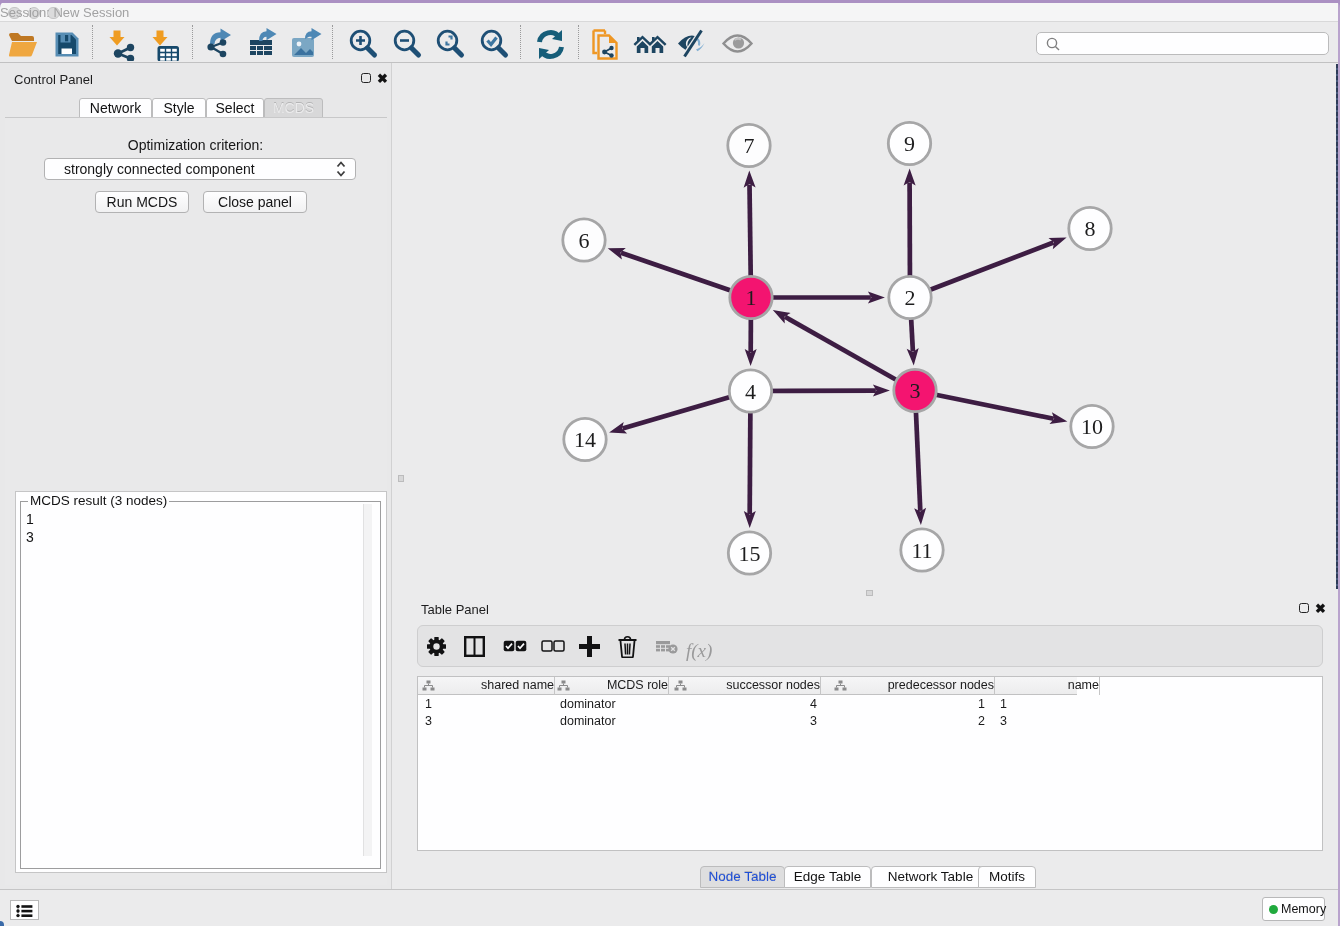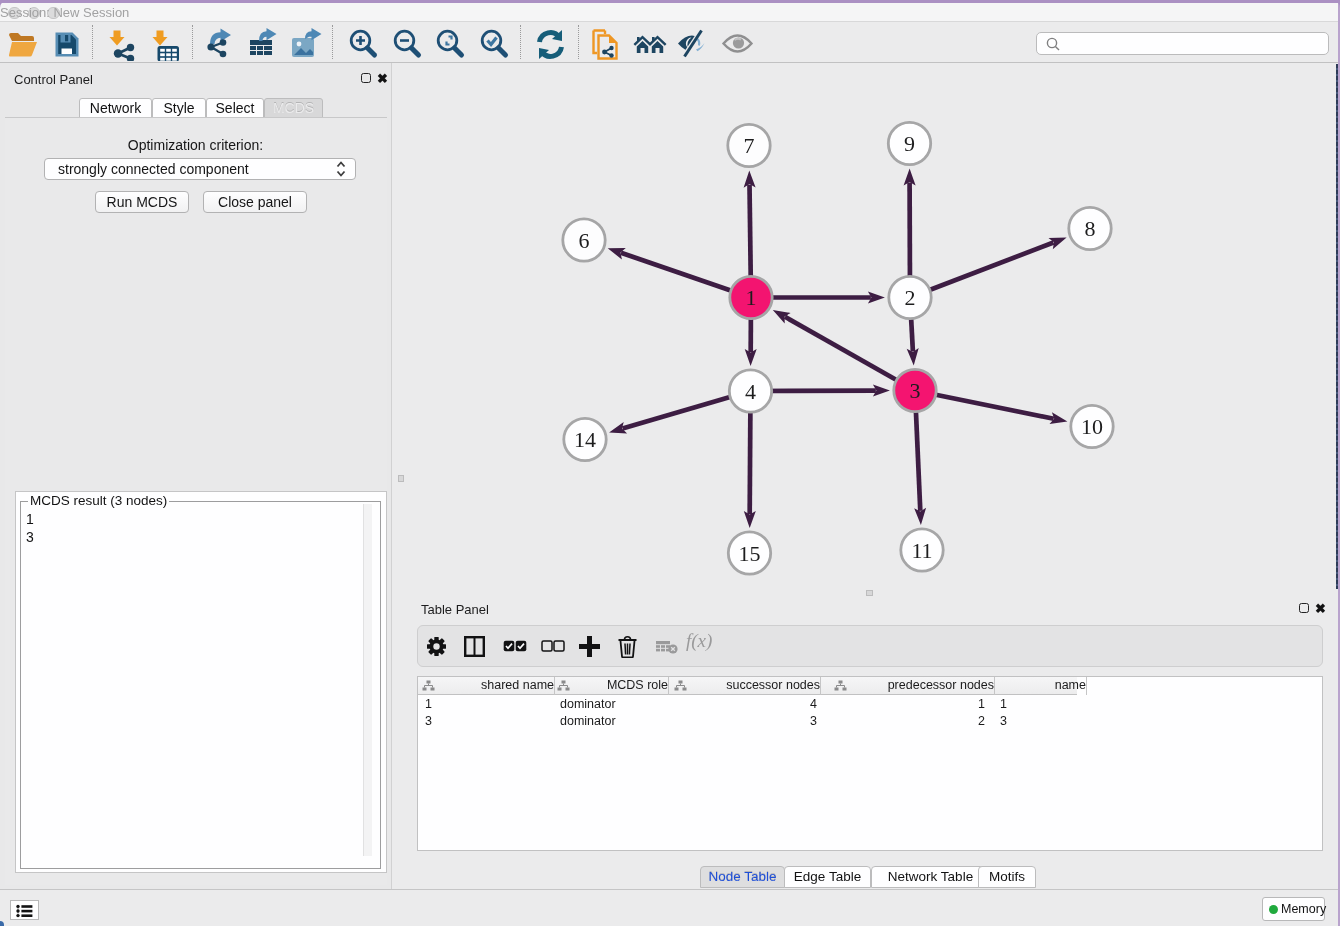--- a/index.html
+++ b/index.html
@@ -16,21 +16,21 @@
 .search{position:absolute;left:1036px;top:10px;width:293px;height:23px;background:#fff;border:1px solid #bcbcbc;border-radius:5px}
 
 .cpanel{position:absolute;left:0;top:63px;width:392px;height:826px;background:#e9e9e9;border-right:1px solid #d2d2d2}
 .cphead{position:absolute;left:14px;top:9px;font-size:13px;color:#1c1c1c}
 .floatbtn{position:absolute;width:10px;height:10px;border:1.5px solid #222;border-radius:2.5px;background:transparent}
 .xbtn{position:absolute;font-size:13px;font-weight:bold;color:#111;line-height:11px}
 .tab{position:absolute;top:35px;height:20px;background:#fff;border:1px solid #bdbdbd;font-size:14px;color:#111;text-align:center;line-height:19px;border-radius:3px 3px 0 0}
 .tabsel{background:#d9d9d9;color:#ececec;text-shadow:0 -1px 0 #b5b5b5;border-radius:3px;height:23px}
 .cpbody{position:absolute;left:5px;top:54px;width:382px;height:768px;background:#eaeaea;border-top:1px solid #c9c9c9}
 .optlabel{position:absolute;left:0;top:74px;width:100%;text-align:center;font-size:14px;color:#141414}
-.select{position:absolute;left:44px;top:95px;width:312px;height:22px;background:#fff;border:1px solid #b3b3b3;border-radius:4px;font-size:14px;color:#141414;line-height:20px;padding-left:13px}
+.select{position:absolute;left:44px;top:95px;width:312px;height:22px;background:#fff;border:1px solid #b3b3b3;border-radius:4px;font-size:14px;color:#141414;line-height:20px;padding-left:19px}
 .btn{position:absolute;top:128px;height:22px;background:linear-gradient(#ffffff,#f2f2f2);border:1px solid #b3b3b3;border-radius:4px;font-size:14px;color:#141414;text-align:center;line-height:20px}
 .resultbox{position:absolute;left:15px;top:428px;width:372px;height:382px;background:#fff;border:1px solid #c6c6c6}
 .fieldset{position:absolute;left:4px;top:9px;right:5px;bottom:3px;border:1px solid #9d9d9d}
 .legend{position:absolute;left:7px;top:-9px;background:#fff;padding:0 2px;font-size:13.5px;color:#111}
 .resscroll{position:absolute;right:8px;top:2px;width:9px;height:352px;background:#f4f4f4;border-left:1px solid #e2e2e2}
 
 .netframe{position:absolute;left:404px;top:64px;width:933px;height:525px;border:1px solid #9a9a9a;border-bottom:1px solid #b5b5b5;border-right:none}
 .nettitle{position:absolute;left:0;top:0;width:100%;height:22px;background:linear-gradient(#fafafa,#d6d6d6);border-bottom:1px solid #9c9c9c}
 .nettext{position:absolute;top:4px;width:100%;text-align:center;font-size:13px;color:#1a1a1a}
 .mac{position:absolute;top:4px;width:13px;height:13px;border-radius:50%}
@@ -323,29 +323,29 @@
             <rect x="0" y="4.2" width="4" height="2.6"></rect>
             <rect x="5" y="4.2" width="4" height="2.6"></rect>
             <rect x="10" y="4.2" width="4" height="2.6"></rect>
             <rect x="0" y="7.8" width="4" height="2.6"></rect>
             <rect x="5" y="7.8" width="4" height="2.6"></rect>
             <rect x="10" y="7.8" width="4" height="2.6"></rect>
           </g>
           <circle cx="17" cy="8" r="4.6" fill="#9a9a9a"></circle>
           <path d="M15.2 6.2 L18.8 9.8 M18.8 6.2 L15.2 9.8" stroke="#e4e4e4" stroke-width="1.3"></path>
         </svg>
-      <div style="position:absolute;left:268px;top:4px;font-family:'Liberation Serif',serif;font-style:italic;font-size:19px;color:#9a9a9a">f(x)</div>
+      <div style="position:absolute;left:268px;top:14px;font-family:'Liberation Serif',serif;font-style:italic;font-size:19px;color:#9a9a9a">f(x)</div>
     </div>
     <div class="ttable">
       <div class="thead">
         <div class="thcell" style="left:0;width:137px">shared name</div>
         <div class="thcell" style="left:137px;width:114px">MCDS role</div>
         <div class="thcell" style="left:251px;width:152px">successor nodes</div>
         <div class="thcell" style="left:403px;width:174px">predecessor nodes</div>
-        <div class="thcell" style="left:587px;width:82px">name</div>
+        <div class="thcell" style="left:600px;width:82px">name</div>
         <svg class="treeicon" style="left:4px" width="13" height="11" viewBox="0 0 13 11">
             <rect x="4.5" y="0.5" width="4" height="3" fill="#8a8a8a"></rect>
             <rect x="0.5" y="7.5" width="4" height="3" fill="#8a8a8a"></rect>
             <rect x="8.5" y="7.5" width="4" height="3" fill="#8a8a8a"></rect>
             <path d="M6.5 3.5 L6.5 5.5 M2.5 7.5 L2.5 5.5 L10.5 5.5 L10.5 7.5" stroke="#8a8a8a" fill="none"></path>
           </svg>
         <svg class="treeicon" style="left:139px" width="13" height="11" viewBox="0 0 13 11">
             <rect x="4.5" y="0.5" width="4" height="3" fill="#8a8a8a"></rect>
             <rect x="0.5" y="7.5" width="4" height="3" fill="#8a8a8a"></rect>
             <rect x="8.5" y="7.5" width="4" height="3" fill="#8a8a8a"></rect>

